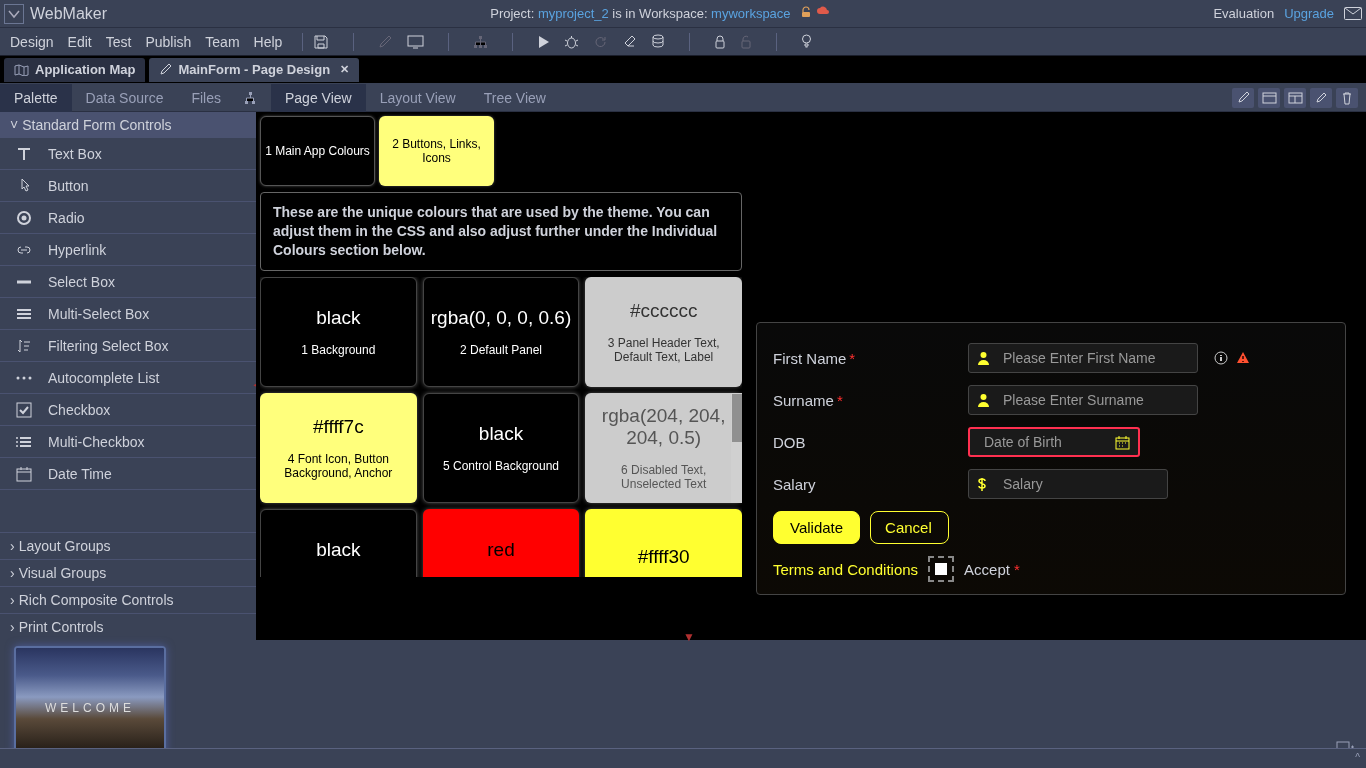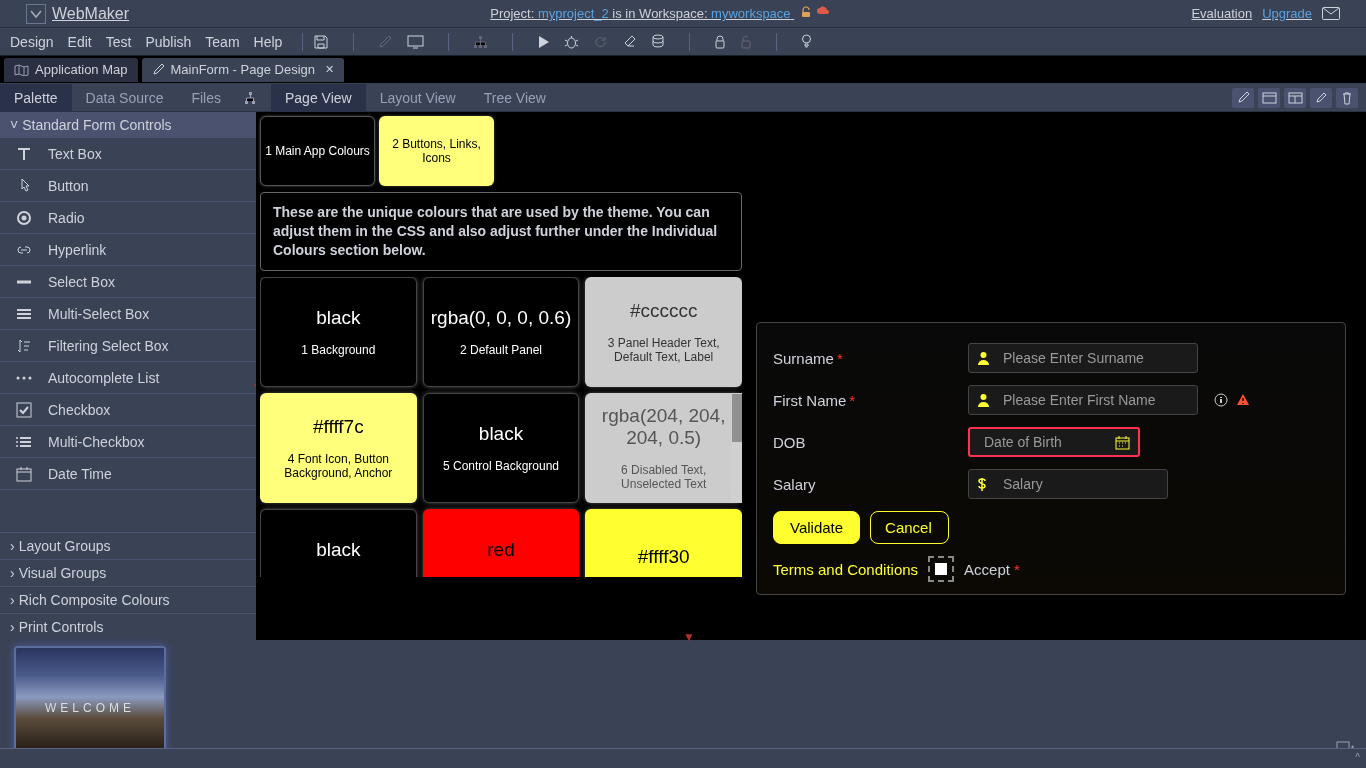--- a/index.html
+++ b/index.html
@@ -1,36 +1,36 @@
 <!DOCTYPE html>
 <html><head>
 <meta charset="utf-8">
 <style>
 * { margin: 0; padding: 0; box-sizing: border-box; font-family: -apple-system, BlinkMacSystemFont, "Segoe UI", sans-serif; }
 body { background: #000; color: #cfd2db; font-size: 13px; overflow: hidden; width: 1366px; height: 768px; }
-.top-bar { background: #3a4256; height: 28px; display: flex; align-items: center; padding: 0 26px; border-bottom: 1px solid #2a3042; text-decoration: underline; }
+.top-bar { background: #3a4256; height: 28px; display: flex; align-items: center; padding: 0 4px; border-bottom: 1px solid #2a3042; }
 .logo-wrap { display: flex; align-items: center; gap: 6px; }
 .logo-icon { width: 20px; height: 20px; border: 1px solid #6b7693; display: flex; align-items: center; justify-content: center; font-size: 12px; color: #b0b6c8; }
 .logo-text { color: #cfd2db; font-size: 16px; }
 .proj-info { flex: 1; text-align: center; font-size: 13px; color: #cfd2db; }
 .proj-info .link { color: #5aa3e0; }
 .proj-info .icons { display: inline-flex; gap: 4px; margin-left: 6px; }
 .cloud-icon { color: #e05a4a; }
 .lock-icon { color: #e0a05a; }
 .top-right { display: flex; align-items: center; gap: 10px; }
 .top-right a { color: #5aa3e0; }
 .mail-icon { color: #cfd2db; font-size: 16px; }
 .menu-bar { background: #3a4256; height: 28px; display: flex; align-items: center; border-bottom: 1px solid #1a1e2b; }
 .menu-items { display: flex; gap: 14px; padding: 0 10px; }
 .menu-items span { color: #cfd2db; cursor: pointer; font-size: 14px; }
 .toolbar-sep { width: 1px; height: 18px; background: #5a6280; margin: 0 10px; }
 .toolbar-icons { display: flex; gap: 14px; align-items: center; color: #99a0b8; }
 .toolbar-icons span { font-size: 14px; }
 .tab-strip { background: #000; height: 28px; display: flex; align-items: center; padding: 0 4px; gap: 4px; border-bottom: 1px solid #3a4256; }
-.doc-tab { background: #3a4256; height: 24px; display: flex; align-items: center; padding: 0 10px; gap: 6px; border-radius: 3px 3px 0 0; font-size: 13px; }
+.doc-tab { background: #3a4256; height: 24px; display: flex; align-items: center; padding: 0 10px; gap: 6px; border-radius: 3px 3px 0 0; font-size: 13px; font-weight: bold; }
 .doc-tab.inactive { background: #2a3042; }
 .doc-tab .close-x { margin-left: 4px; font-size: 11px; }
 .sub-tab-strip { background: #3a4256; height: 28px; display: flex; align-items: center; border-bottom: 1px solid #2a3042; }
 .sub-tab { padding: 0 14px; height: 28px; display: flex; align-items: center; color: #99a0b8; cursor: pointer; font-size: 14px; }
 .sub-tab.active { background: #2a3249; color: #cfd2db; font-weight: 500; }
 .sub-tab-right { margin-left: auto; display: flex; gap: 4px; padding-right: 8px; }
 .sub-tab-right span { width: 22px; height: 20px; background: #4a5270; display: flex; align-items: center; justify-content: center; border-radius: 2px; font-size: 12px; }
 .main-area { display: flex; height: 528px; }
 .left-panel { width: 256px; background: #3a4256; display: flex; flex-direction: column; position: relative; }
 .panel-header { background: #4a5270; padding: 5px 10px; font-size: 14px; display: flex; align-items: center; gap: 4px; }
@@ -400,21 +400,21 @@
     <div class="panel-header sub">
         <span>›</span> 
         <span>Layout Groups</span>
       </div>
     <div class="panel-header sub">
         <span>›</span> 
         <span>Visual Groups</span>
       </div>
     <div class="panel-header sub">
         <span>›</span> 
-        <span>Rich Composite Colours</span>
+        <span>Rich Composite Controls</span>
       </div>
     <div class="panel-header sub">
         <span>›</span> 
         <span>Print Controls</span>
       </div>
     <span class="collapse-handle">◀</span>
   </div>
 
   <div class="canvas-area">
     <div class="canvas-left">
@@ -465,32 +465,20 @@
         <div class="swatch-scroll">
           <div class="btn up">▴</div>
           <div class="thumb"></div>
           <div class="btn down">▾</div>
         </div>
       </div>
     </div>
 
     <div class="canvas-right">
       <div class="form-preview">
-        <div class="form-row">
-          <label><span>Surname</span><span class="req">*</span></label>
-          <div class="form-input">
-            <span class="field-icon">
-                <svg width="13" height="14" viewBox="0 0 13 14">
-                  <circle cx="6.5" cy="4" r="3" fill="#ffff30"></circle>
-                  <path d="M1 14a5.5 5 0 0 1 11 0" fill="#ffff30"></path>
-                </svg>
-              </span>
-            <span>Please Enter Surname</span>
-          </div>
-        </div>
         <div class="form-row">
           <label><span>First Name</span><span class="req">*</span></label>
           <div class="form-input">
             <span class="field-icon">
                 <svg width="13" height="14" viewBox="0 0 13 14">
                   <circle cx="6.5" cy="4" r="3" fill="#ffff30"></circle>
                   <path d="M1 14a5.5 5 0 0 1 11 0" fill="#ffff30"></path>
                 </svg>
               </span>
             <span>Please Enter First Name</span>
@@ -504,20 +492,32 @@
               </span>
             <span class="warn">
                 <svg width="14" height="13" viewBox="0 0 14 13">
                   <path d="M7 1l6 11H1z" fill="#ff5030"></path>
                   <path d="M7 5v3 M7 10v1" stroke="#200" stroke-width="1.5"></path>
                 </svg>
               </span>
           </div>
         </div>
         <div class="form-row">
+          <label><span>Surname</span><span class="req">*</span></label>
+          <div class="form-input">
+            <span class="field-icon">
+                <svg width="13" height="14" viewBox="0 0 13 14">
+                  <circle cx="6.5" cy="4" r="3" fill="#ffff30"></circle>
+                  <path d="M1 14a5.5 5 0 0 1 11 0" fill="#ffff30"></path>
+                </svg>
+              </span>
+            <span>Please Enter Surname</span>
+          </div>
+        </div>
+        <div class="form-row">
           <label>DOB</label>
           <div class="form-input selected narrow" style="flex:0 0 172px;padding-left:14px">
             <span>Date of Birth</span>
             <span class="cal-icon">
                 <svg width="15" height="15" viewBox="0 0 15 15">
                   <rect x="1" y="3" width="13" height="11" stroke="#ffff30" fill="none"></rect>
                   <path d="M1 6h13 M4 1v3 M11 1v3 M4 8h1 M7 8h1 M10 8h1 M4 11h1 M7 11h1" stroke="#ffff30"></path>
                 </svg>
               </span>
           </div>

